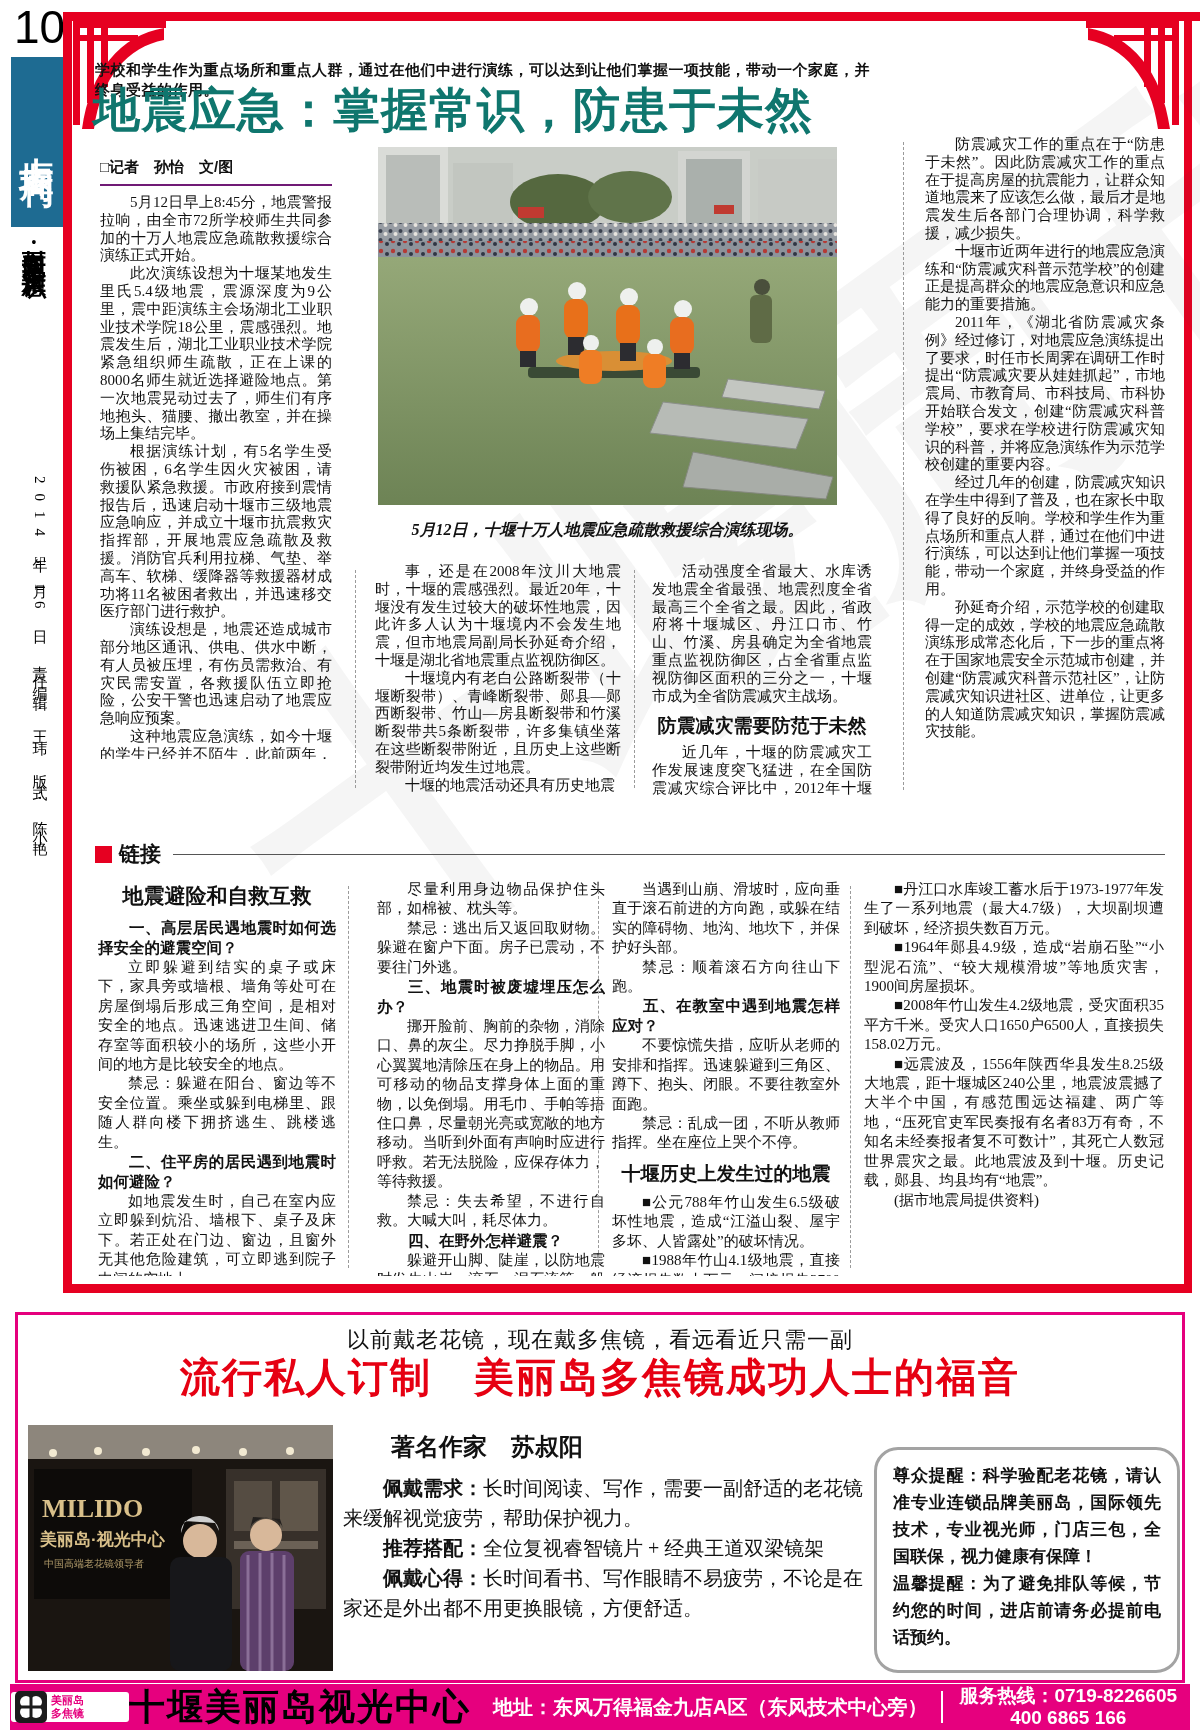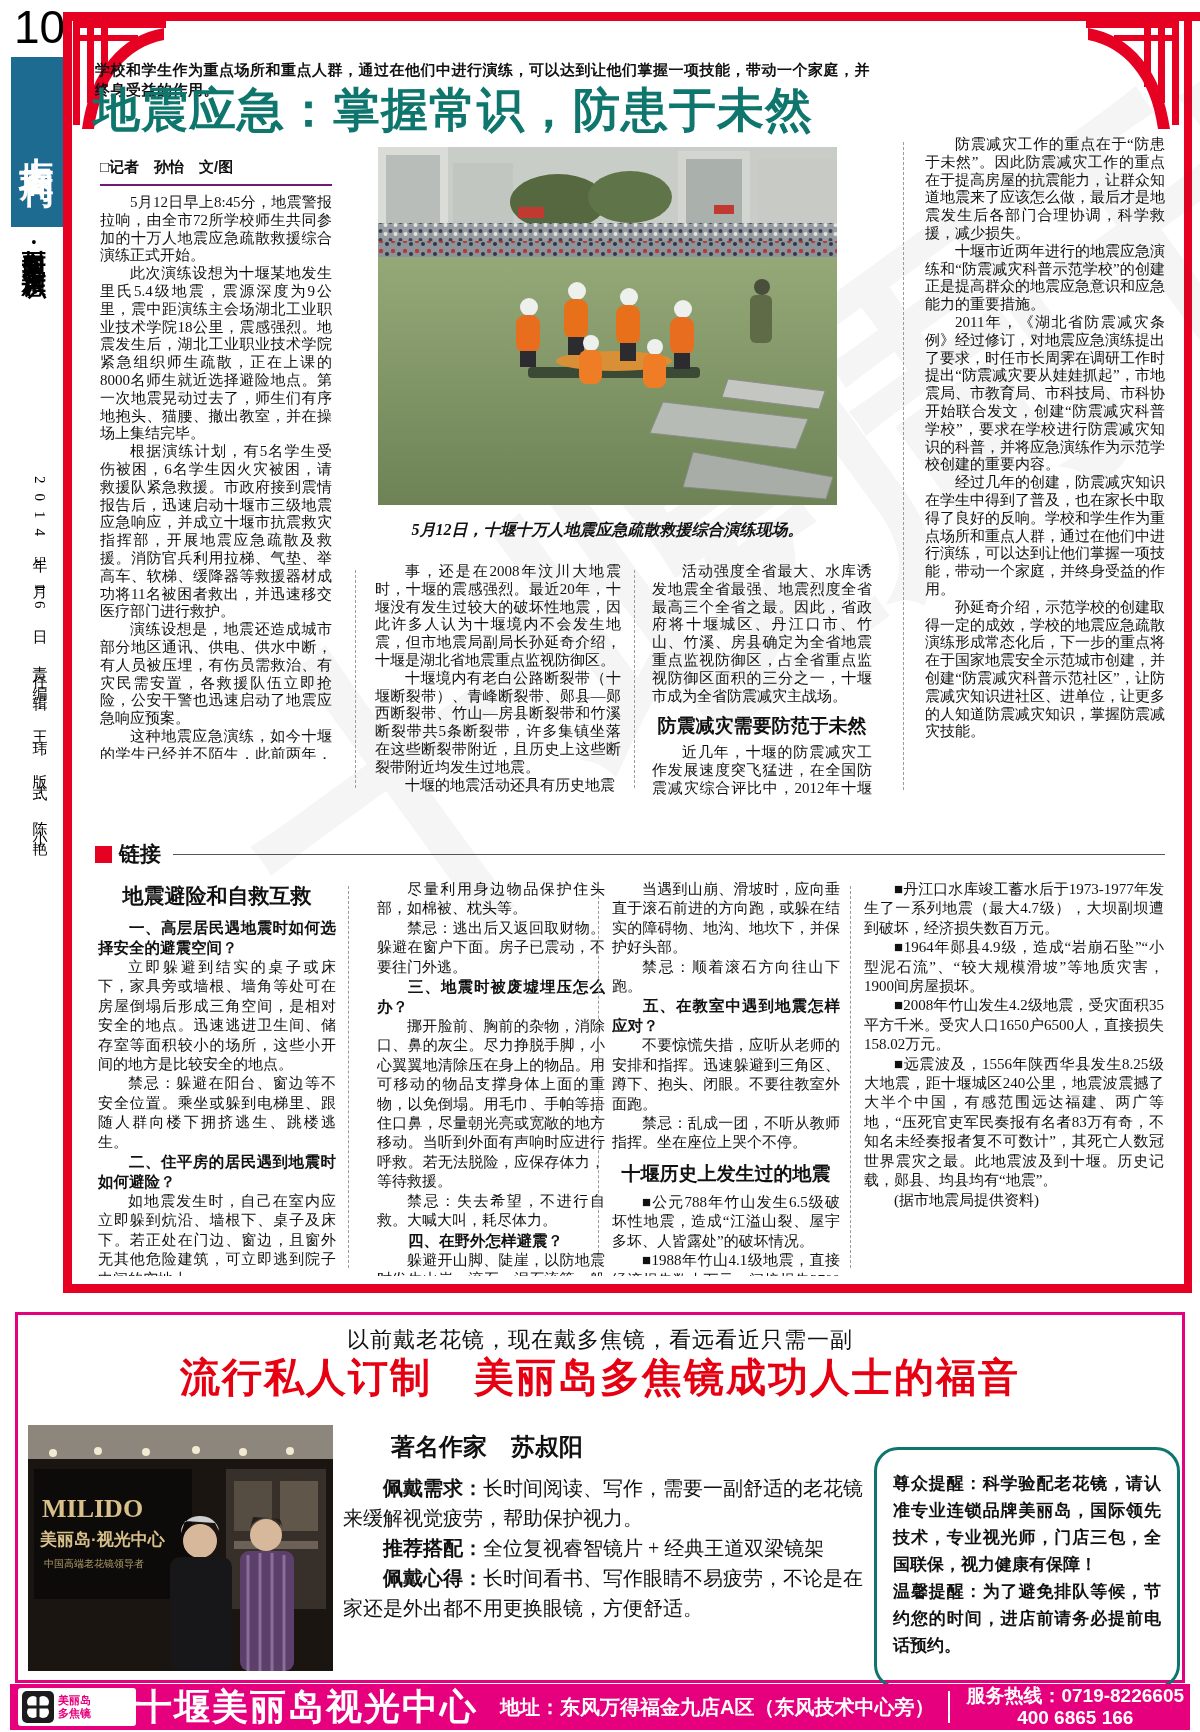--- a/index.html
+++ b/index.html
@@ -71,31 +71,31 @@
   .adbox{position:absolute;left:15px;top:1312px;width:1164px;height:365px;border:3px solid #e5007d;background:#fff;}
   .ad-tagline{position:absolute;left:0;top:10px;width:100%;text-align:center;
               font:22px "Liberation Serif",serif;letter-spacing:1px;}
   .ad-headline{position:absolute;left:0;top:38px;width:100%;text-align:center;color:#e60012;
               font:bold 40px/48px "Liberation Sans","DejaVu Sans",sans-serif;letter-spacing:2px;}
   .ad-photo{position:absolute;left:10px;top:110px;width:305px;height:246px;background:#161210;}
   .ad-center{position:absolute;left:325px;top:112px;width:520px;}
   .ad-person{font:bold 24px "Liberation Sans",sans-serif;padding-left:48px;margin:4px 0 10px;}
   .ad-center p{font:20px/30px "Liberation Serif",serif;text-align:justify;text-indent:2em;margin:0;}
   .ad-center b{font-family:"Liberation Sans",sans-serif;}
-  .ad-notice{position:absolute;left:856px;top:132px;width:268px;height:196px;border:3px solid #0f766e;
-             border-radius:24px;padding:20px 16px;}
+  .ad-notice{position:absolute;left:856px;top:132px;width:268px;height:196px;border:3px solid #a3a3a3;
+             border-radius:24px;padding:12px 16px;}
   .ad-notice p{font:bold 17px/27px "Liberation Sans",sans-serif;text-align:justify;margin:0;}
 
   
   .footer{position:absolute;left:10px;top:1684px;width:1180px;height:46px;background:#e6007e;
           display:flex;align-items:center;}
-  .flogo{width:118px;height:38px;background:#fff;margin-left:8px;border-radius:3px;
+  .flogo{width:118px;height:30px;background:#fff;margin-left:1px;border-radius:3px;
          display:flex;align-items:center;padding:0 4px;box-sizing:border-box;}
   .flogo .ltxt{font:bold 11px/13px "Liberation Sans",sans-serif;color:#e6007e;margin-left:4px;}
-  .fname{font:bold 36px "Liberation Sans","DejaVu Sans",sans-serif;color:#ffffff;letter-spacing:2px;white-space:nowrap;}
+  .fname{font:bold 36px "Liberation Sans","DejaVu Sans",sans-serif;color:#000000;letter-spacing:2px;white-space:nowrap;}
   .faddr{font:bold 20px "Liberation Sans",sans-serif;color:#fff;margin-left:22px;white-space:nowrap;}
   .fdiv{width:2px;height:32px;background:#fff;margin:0 16px 0 14px;}
   .fhot{font:bold 19px/22px "Liberation Sans",sans-serif;color:#fff;text-align:center;white-space:nowrap;}
 </style>
 </head>
 <body>
 
 <div class="page">
 
   <div class="pageno">10</div>

